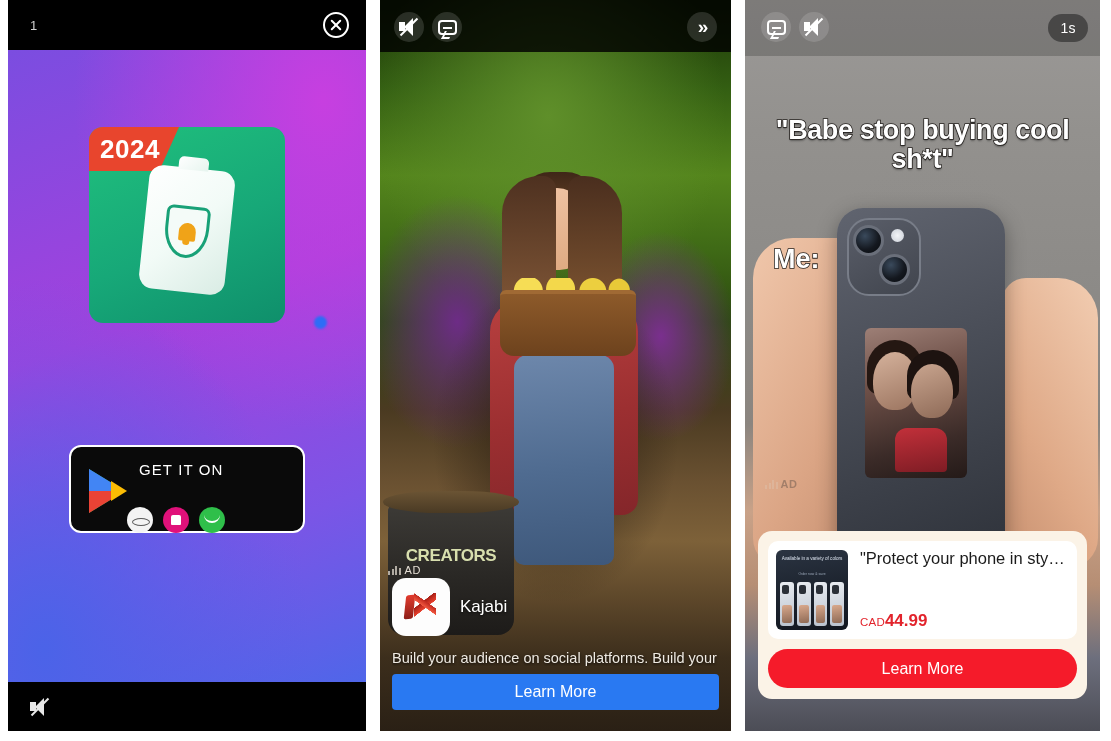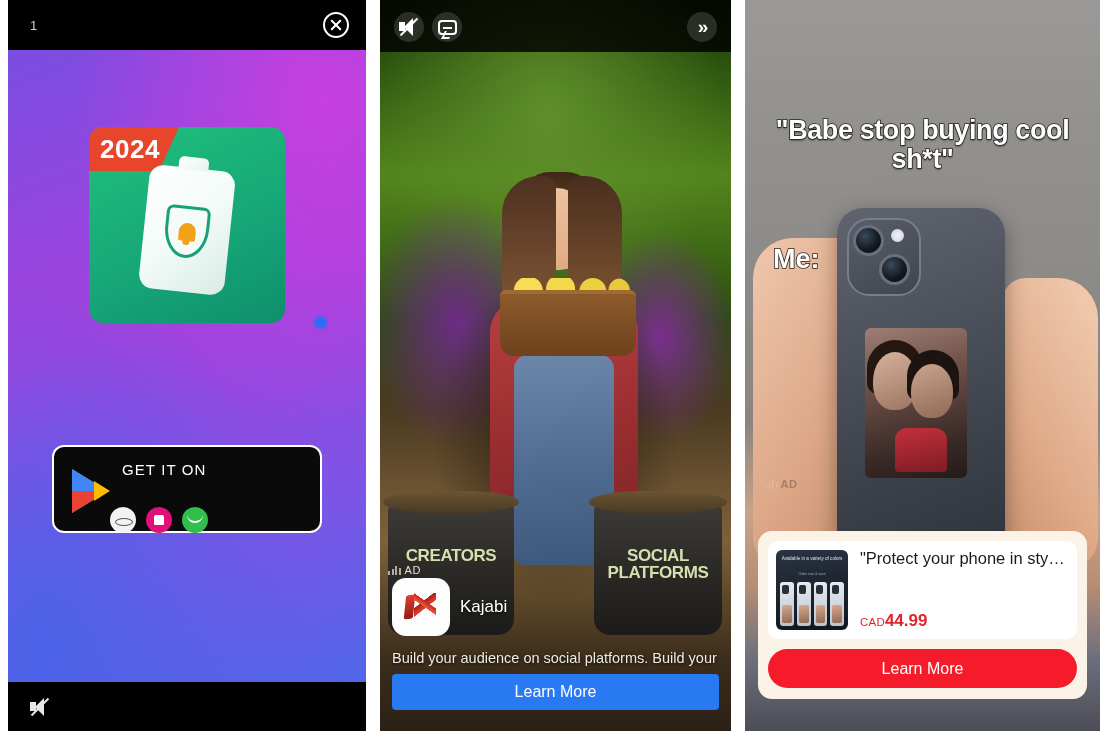--- a/index.html
+++ b/index.html
@@ -108,21 +108,21 @@
     content:""; position:absolute; left:50%; bottom:-4px; transform:translateX(-50%);
     width: 7px; height: 5px; background:#f0a318; border-radius: 0 0 3px 3px;
   }
   .app-title {
     position: absolute; left: 0; right: 0; top: 297px;
     text-align: center; color: #fff;
     font-size: 30px; font-weight: bold; letter-spacing: .2px;
   }
   .gp-button {
     position: absolute; left: 50%; top: 395px; transform: translateX(-50%);
-    width: 270px; height: 88px;
+    width: 236px; height: 88px;
     background: #0a0a0a; border: 2px solid #ffffff; border-radius: 12px;
   }
   .gp-tri {
     position: absolute; left: 18px; top: 22px;
     width: 0; height: 0;
     border-top: 22px solid transparent;
     border-bottom: 22px solid transparent;
     border-left: 36px solid #34a853;
     background: transparent;
   }
@@ -485,23 +485,20 @@
         <div class="hair-r"></div>
         <div class="shirt"></div>
         <div class="overall"></div>
         <div class="legs"></div>
       </div>
       <div class="lemons"></div>
       <div class="basket"></div>
 
       <div class="bucket-l">
         <div class="bkt-txt">CREATORS</div>
-      </div>
-      <div class="bucket-r">
-        <div class="bkt-txt">SOCIAL PLATFORMS</div>
       </div>
     </div>
 
     <div class="overlay-topbar">
       <div class="circ-btn" style="left:14px;">
         <span class="mute-glyph">
             <span class="spk"></span>
             <span class="cone"></span>
             <span class="slash"></span>
           </span>
@@ -563,20 +560,33 @@
     <div class="ad-water">
       <span class="ad-bars">
           <i></i>
           <i></i>
           <i></i>
           <i></i>
         </span>
       <span class="ad-txt">AD</span>
     </div>
 
+    <div class="overlay-topbar">
+      <div class="circ-btn" style="left:16px;">
+        <span class="cap-glyph"></span>
+      </div>
+      <div class="circ-btn" style="left:54px;">
+        <span class="mute-glyph">
+            <span class="spk"></span>
+            <span class="cone"></span>
+            <span class="slash"></span>
+          </span>
+      </div>
+      <div class="badge-1s">1s</div>
+    </div>
 
     <div class="card">
       <div class="card-inner">
         <div class="prod-thumb">
           <div class="pt-head">Available in a variety of colors</div>
           <div class="pt-sub">Order now &amp; save</div>
           <div class="pt-cases">
             <span class="pt-case">
                 <i></i>
                 <b></b>

